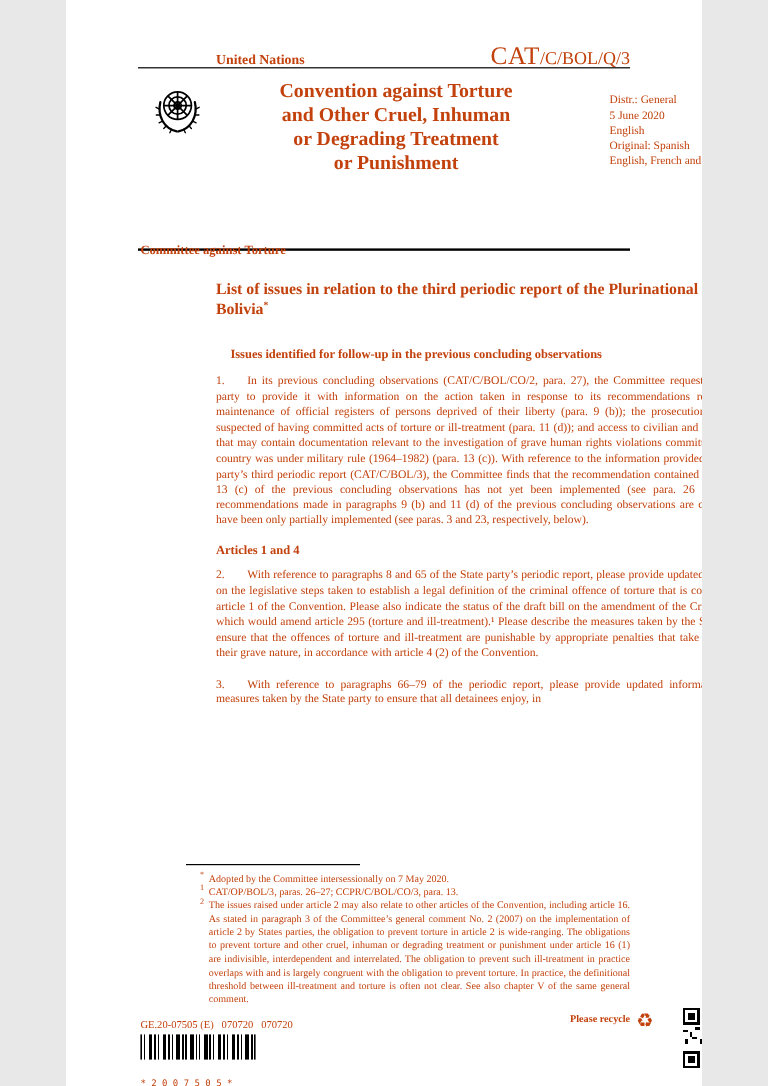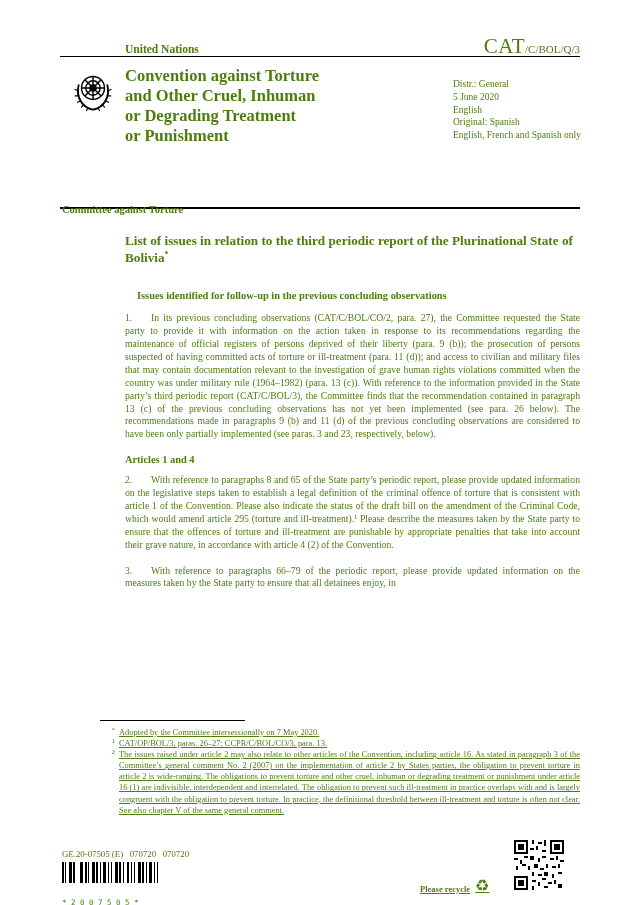--- a/index.html
+++ b/index.html
@@ -1,47 +1,48 @@
 <!DOCTYPE html>
 <html><head>
 <meta charset="utf-8">
 <style>
   html,body { margin:0; padding:0; background:#e8e8e8; }
   .page {
     position: relative;
-    width: 640px;
+    width: 530px;
     height: 905px;
     margin: 0 auto;
     background: #ffffff;
     font-family: "Liberation Serif", "DejaVu Serif", serif;
-    color: #4d7c0f;
+    color: #c2410c;
     overflow: hidden;
   }
   
   .header-row {
     position: absolute;
     top: 34px; left: 125px; right: 60px;
     display: flex;
     justify-content: space-between;
     align-items: baseline;
   }
   .org-name { font-weight: bold; font-size: 11.5px; }
   .symbol-main { font-size: 21px; letter-spacing: .5px; margin-left: 28px; }
-  .symbol-suffix { font-size: 11px; }
+  .symbol-suffix { font-size: 15px; }
   .header-rule {
     position: absolute;
     top: 56px; left: 60px; right: 60px;
     border-top: 1px solid #000;
   }
   
   .emblem { position: absolute; left: 70px; top: 70px; width: 46px; height: 46px; }
   .mast-title {
     position: absolute; left: 125px; top: 66px; width: 300px;
     font-size: 16.5px; font-weight: bold; line-height: 1.22;
     white-space: pre-line;
+    text-align: center;
   }
   .mast-info {
     position: absolute; left: 425px; top: 78px; width: 160px;
     font-size: 9.5px; line-height: 1.35; margin-left: 28px;
   }
   .thick-rule {
     position: absolute; top: 207px; left: 60px; right: 60px;
     border-top: 2.5px solid #000;
   }
   .committee {
@@ -54,37 +55,37 @@
   .fn-ref { font-size: 8px; vertical-align: super; line-height: 0; }
   .sec-heading { font-size: 10.4px; font-weight: bold; margin: 0 12px 11px; }
   .para { font-size: 9.7px; line-height: 1.33; text-align: justify; margin: 0 0 13px; }
   .pnum { display: inline-block; width: 26px; }
   .sub-heading { font-size: 10.4px; font-weight: bold; margin: 10px 0 9px; }
   
   .footnotes { position: absolute; left: 100px; right: 60px; top: 720px; }
   .fn-rule { width: 145px; border-top: 1px solid #000; margin-bottom: 6px; }
   .fn-row { display: flex; font-size: 8.4px; line-height: 1.32; }
   .fn-marker { width: 15px; text-align: right; padding-right: 4px; font-size: 6.8px; position: relative; top: -1px; }
-  .fn-text { flex: 1; text-align: justify; text-decoration: underline; }
+  .fn-text { flex: 1; text-align: justify; }
   
   .ge-line { position: absolute; left: 62px; top: 849px; font-size: 8.8px; white-space: pre; }
   .barcode { position: absolute; left: 62px; top: 862px; width: 96px; }
   .barcode-bars {
     height: 21px; width: 96px;
     background: repeating-linear-gradient(90deg,
       #000 0px, #000 1.5px, #fff 1.5px, #fff 3px,
       #000 3px, #000 4px,  #fff 4px,  #fff 7px,
       #000 7px, #000 10px, #fff 10px, #fff 11.5px);
   }
   .barcode-text {
     font-family: "DejaVu Sans Mono", monospace;
     font-size: 7.5px; letter-spacing: 4.5px; white-space: nowrap; margin-top: 15px;
   }
   .qr-code { position: absolute; left: 514px; top: 840px; width: 50px; height: 50px; }
-  .recycle { position: absolute; left: 420px; top: 878px; font-size: 8.5px; font-weight: bold; display: flex; align-items: flex-end; text-decoration: underline; }
+  .recycle { position: absolute; left: 420px; top: 844px; font-size: 8.5px; font-weight: bold; display: flex; align-items: flex-start; }
   .recycle-icon { font-size: 16px; font-weight: normal; margin-left: 5px; line-height: 1; }
 </style>
 </head>
 <body>
 
 <div class="page">
 
   <div class="header-row">
     <span class="org-name">United Nations</span>
     <span><span class="symbol-main">CAT</span><span class="symbol-suffix">/C/BOL/Q/3</span></span>

